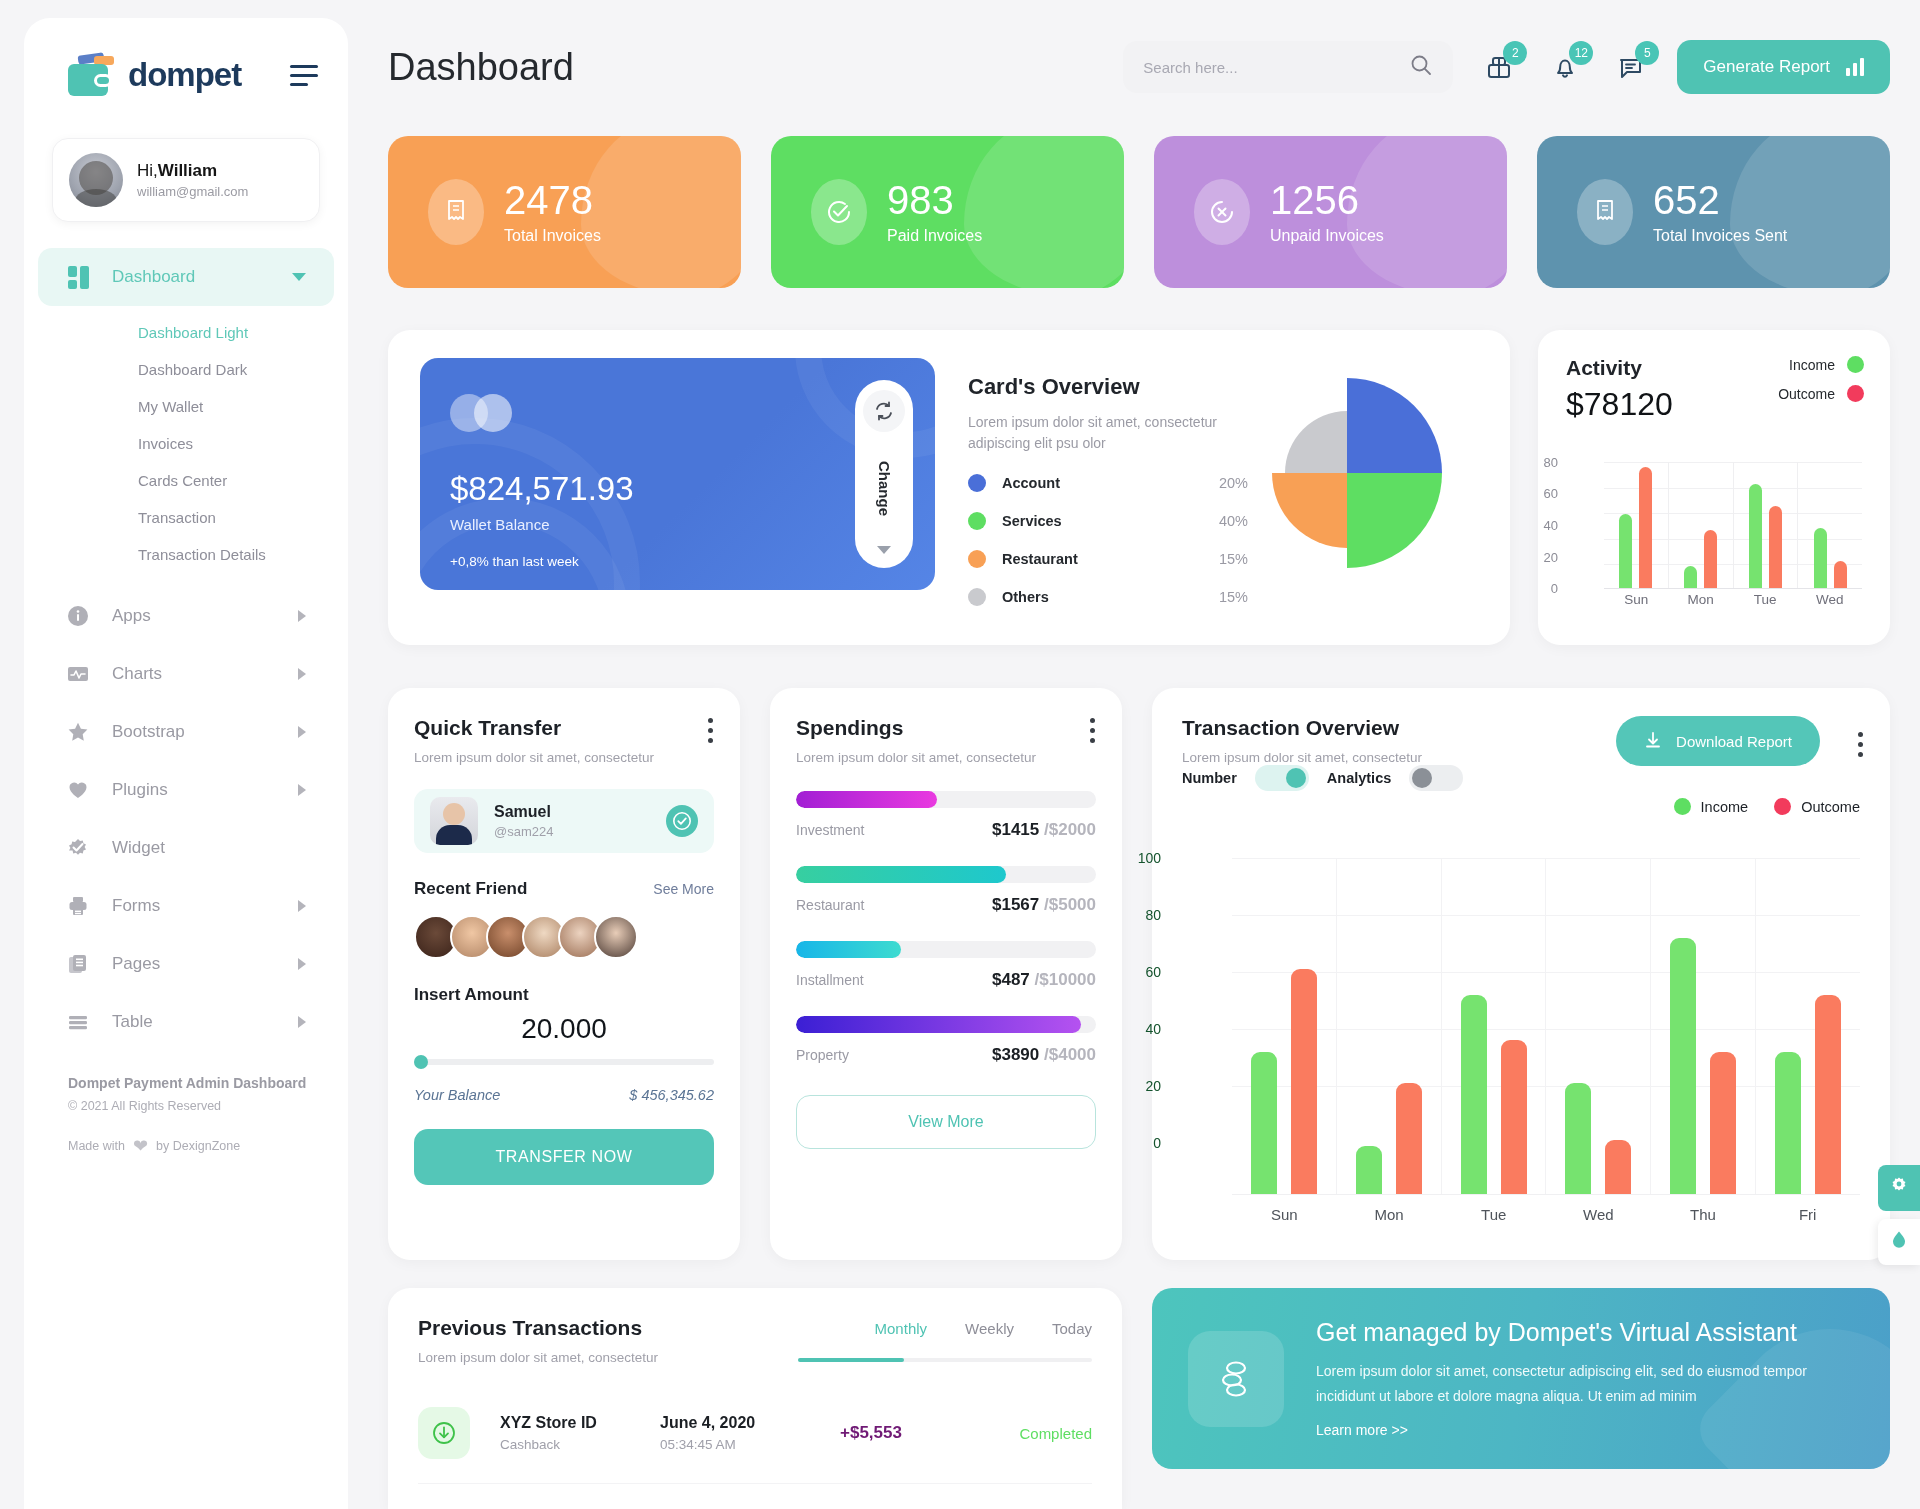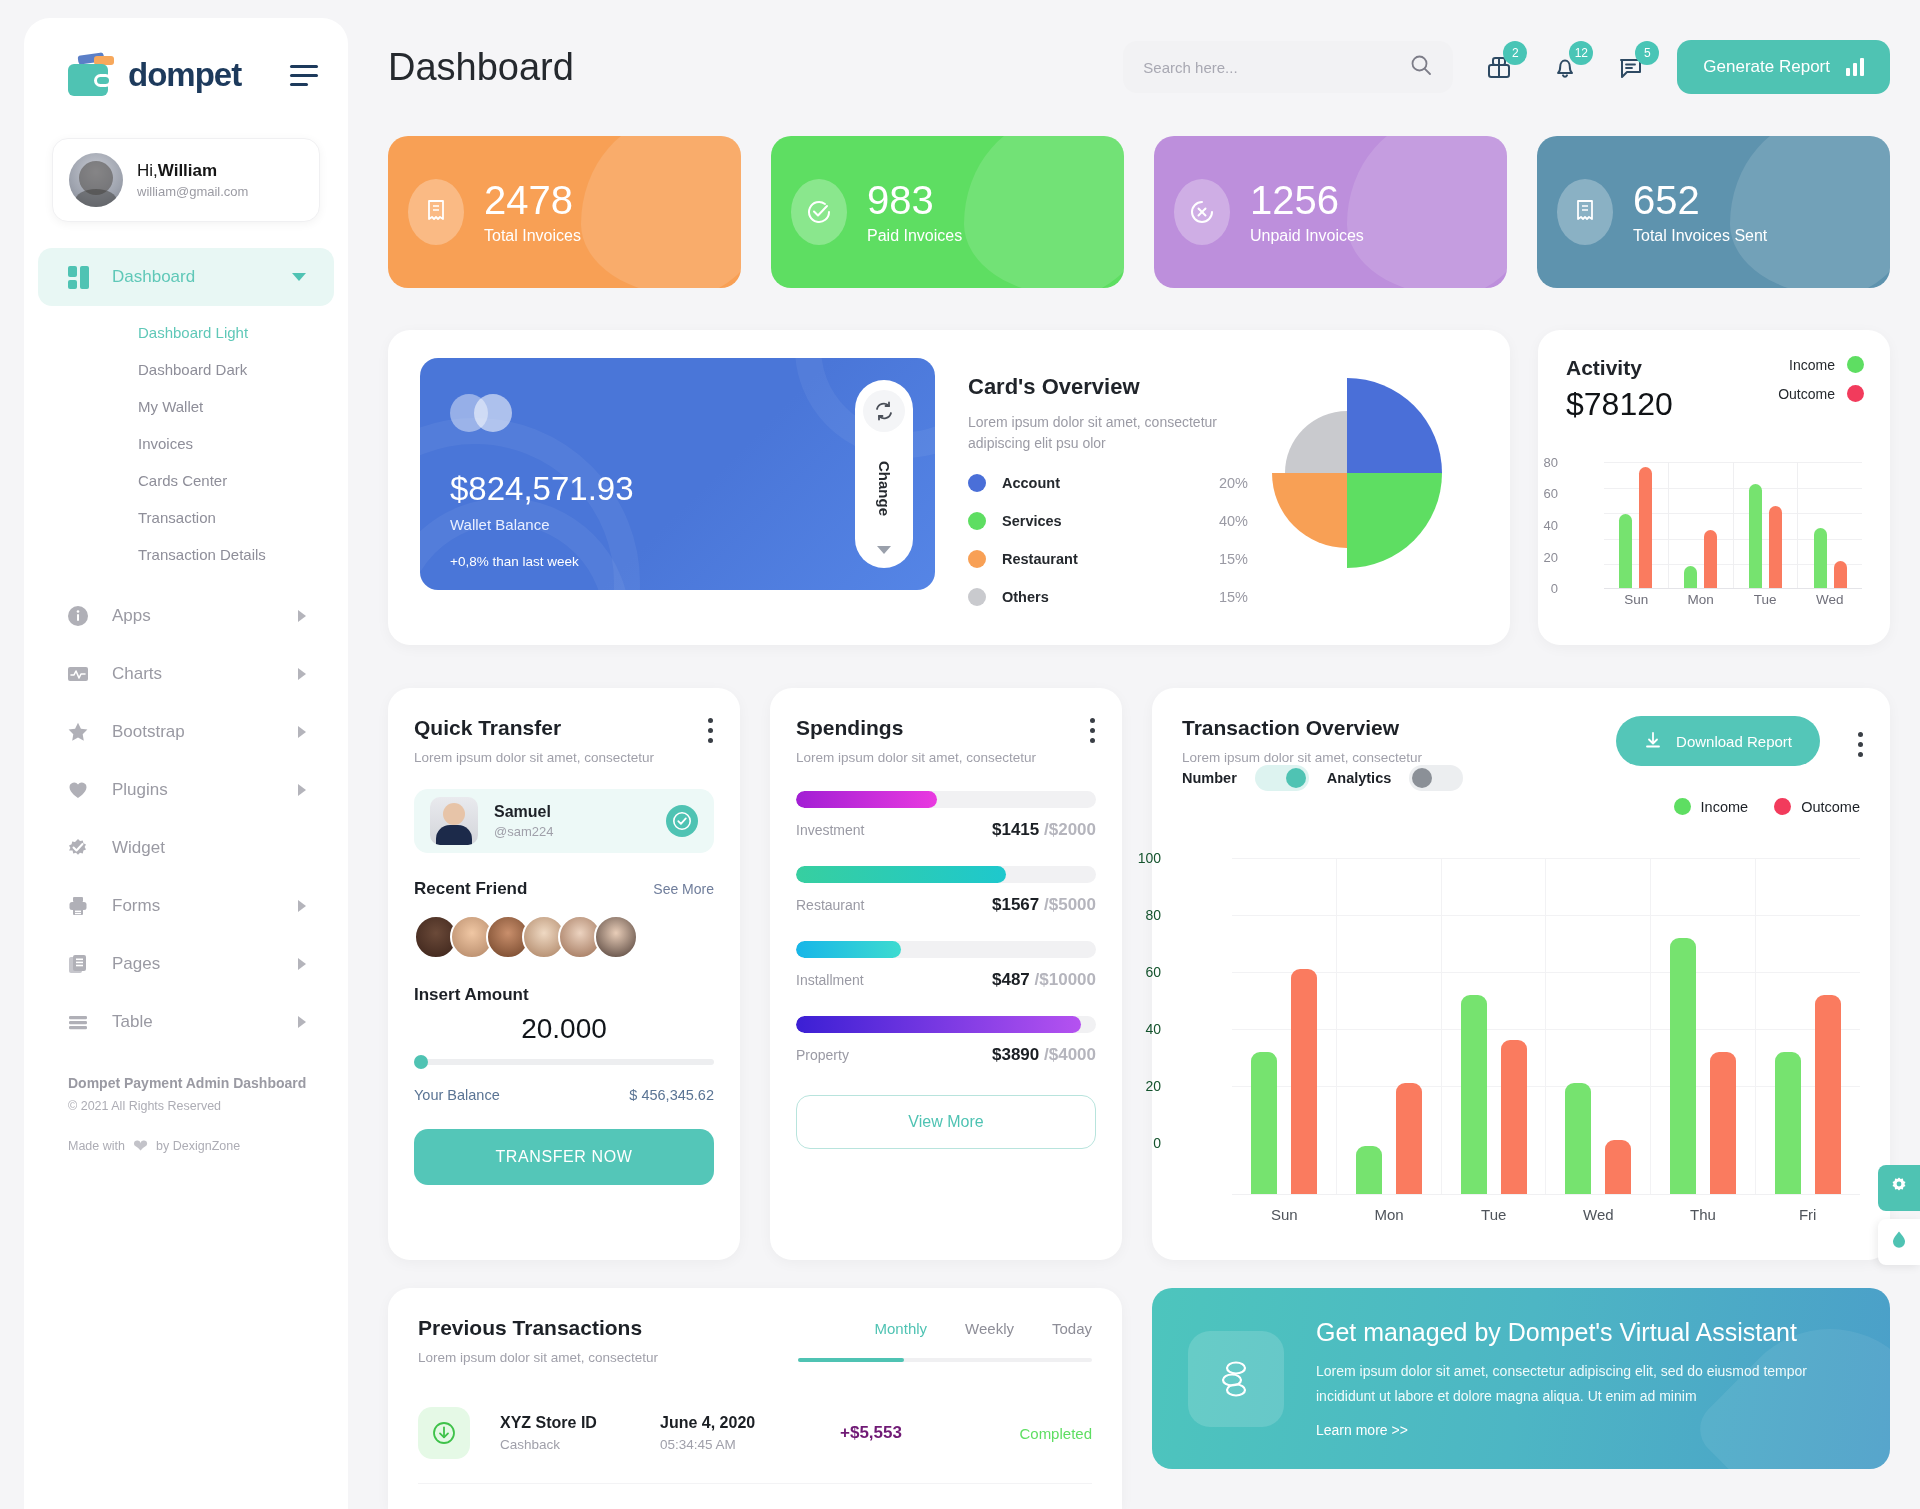--- a/index.html
+++ b/index.html
@@ -116,21 +116,21 @@
   .bar-ico { display: flex; align-items: flex-end; gap: 3px; height: 18px; }
   .bar-ico i { width: 4px; background: #fff; border-radius: 1px; display: block; }
 
   
   .card { background: #fff; border-radius: 22px; box-shadow: 0 3px 14px rgba(0,0,0,.04); }
 
   
   .stats { position: absolute; left: 388px; top: 136px; right: 30px; display: flex; gap: 30px; }
   .stat {
     flex: 1; height: 152px; border-radius: 20px; position: relative; overflow: hidden;
-    display: flex; align-items: center; padding-left: 20px; gap: 20px;
+    display: flex; align-items: center; padding-left: 40px; gap: 20px;
   }
   .stat .blob { position: absolute; right: -30px; top: -20px; width: 190px; height: 180px;
     background: rgba(255,255,255,.13); border-radius: 50% 50% 44% 56% / 60% 40% 60% 40%; }
   .stat-ico { width: 56px; height: 66px; border-radius: 50%; background: rgba(255,255,255,.28);
     display: flex; align-items: center; justify-content: center; flex: none; z-index: 2; }
   .stat-txt { z-index: 2; }
   .stat-num { font-size: 40px; color: #fff; line-height: 1.05; }
   .stat-lbl { font-size: 16px; color: #fff; margin-top: 6px; }
 
   
@@ -209,21 +209,21 @@
   .rf-title { font-size: 17px; font-weight: bold; color: #1d2127; }
   .rf-more { margin-left: auto; font-size: 14px; color: #6f7d9b; cursor: pointer; }
   .friends { display: flex; margin-top: 16px; }
   .friend { width: 44px; height: 44px; border-radius: 50%; border: 2px solid #fff; margin-left: -8px; flex: none;
     background-size: cover; }
   .friend:first-child { margin-left: 0; }
   .ia-title { font-size: 17px; font-weight: bold; color: #1d2127; margin-top: 26px; }
   .ia-amount { font-size: 28px; color: #11151a; text-align: center; margin-top: 8px; }
   .slider { margin-top: 14px; height: 6px; background: #edeef0; border-radius: 3px; position: relative; }
   .slider-knob { position: absolute; left: 0; top: -4px; width: 14px; height: 14px; border-radius: 50%; background: #4fc3b3; cursor: pointer; }
-  .bal-row { display: flex; margin-top: 22px; }
+  .bal-row { display: flex; margin-top: 22px; font-style: italic; }
   .bal-lbl { font-size: 14.5px; color: #5a7494; }
   .bal-val { margin-left: auto; font-size: 14.5px; color: #5a7494; }
   .transfer-btn {
     margin-top: 26px; width: 100%; height: 56px; background: #54c6b8; border: none; border-radius: 14px;
     color: #fff; font-size: 16px; letter-spacing: .6px; cursor: pointer; font-family: "Liberation Sans", sans-serif;
   }
 
   
   .sp { position: absolute; left: 770px; top: 688px; width: 352px; height: 572px; padding: 28px 26px; }
   .sp-item { margin-top: 26px; }

